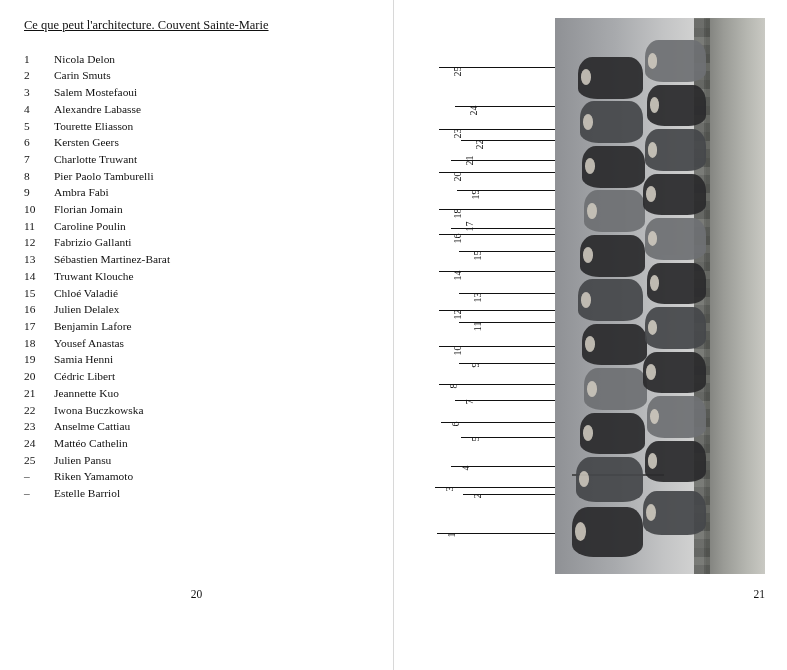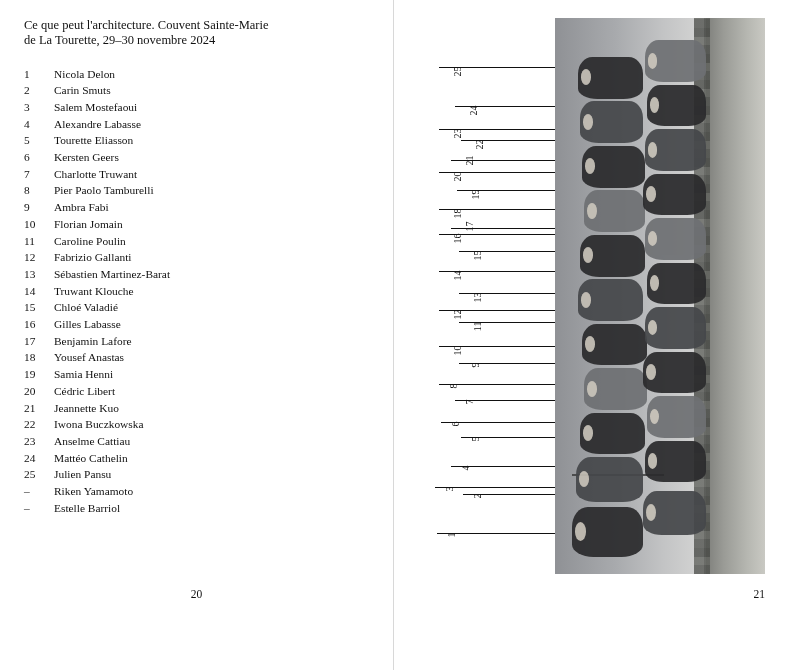--- a/index.html
+++ b/index.html
@@ -47,20 +47,21 @@
     font-size: 12.5px;
     letter-spacing: 0.02em;
     font-weight: 400;
     margin: 0 0 2px 0;
     text-transform: uppercase;
   }
   .doc-subtitle {
     font-size: 12.5px;
     line-height: 1.18;
     margin: 0 0 18px 0;
+    text-decoration: underline;
   }
   .doc-subtitle .sub-line {
     display: block;
   }
   .name-list {
     margin: 0;
     padding: 0;
     list-style: none;
   }
   .name-row {
@@ -197,21 +198,20 @@
 </style>
 </head>
 <body>
 
 <div class="spread">
 
   <div class="page page-left">
 
     <div class="doc-subtitle">
       <span class="sub-line">Ce que peut l'architecture. Couvent Sainte-Marie</span>
-      <span class="sub-line">de La Tourette, 29–30 novembre 2024</span>
     </div>
 
     <ul class="name-list">
       <li class="name-row">
         <span class="name-num">1</span>
         <span class="name-label">Nicola Delon</span>
       </li>
       <li class="name-row">
         <span class="name-num">2</span>
         <span class="name-label">Carin Smuts</span>
@@ -263,21 +263,21 @@
       <li class="name-row">
         <span class="name-num">14</span>
         <span class="name-label">Truwant Klouche</span>
       </li>
       <li class="name-row">
         <span class="name-num">15</span>
         <span class="name-label">Chloé Valadié</span>
       </li>
       <li class="name-row">
         <span class="name-num">16</span>
-        <span class="name-label">Gilles Labasse</span>
+        <span class="name-label">Julien Delalex</span>
       </li>
       <li class="name-row">
         <span class="name-num">17</span>
         <span class="name-label">Benjamin Lafore</span>
       </li>
       <li class="name-row">
         <span class="name-num">18</span>
         <span class="name-label">Yousef Anastas</span>
       </li>
       <li class="name-row">

